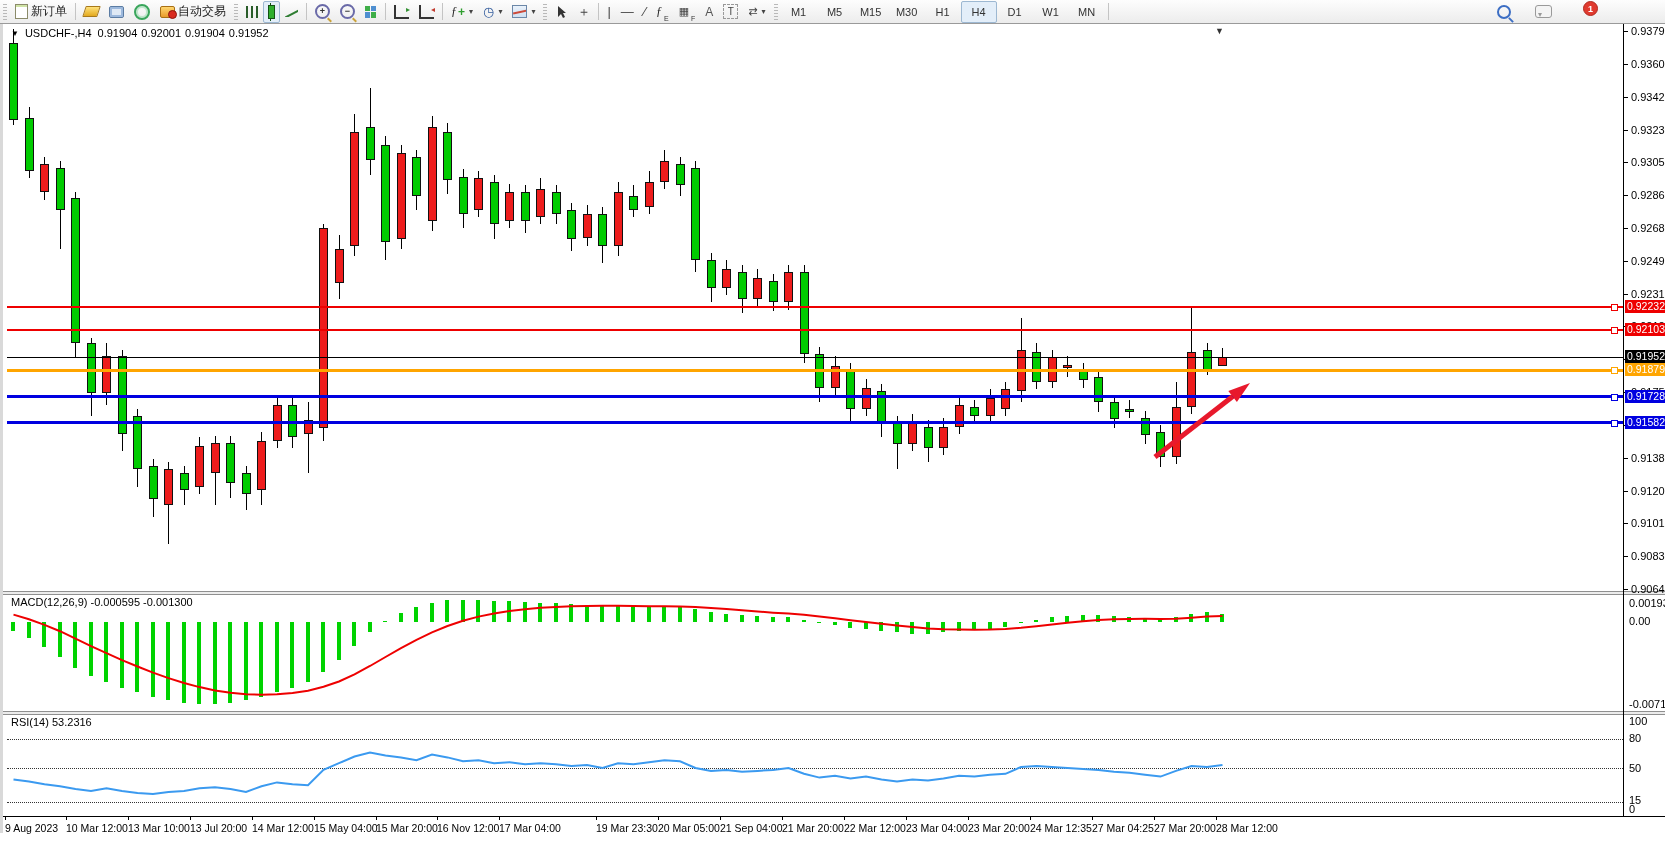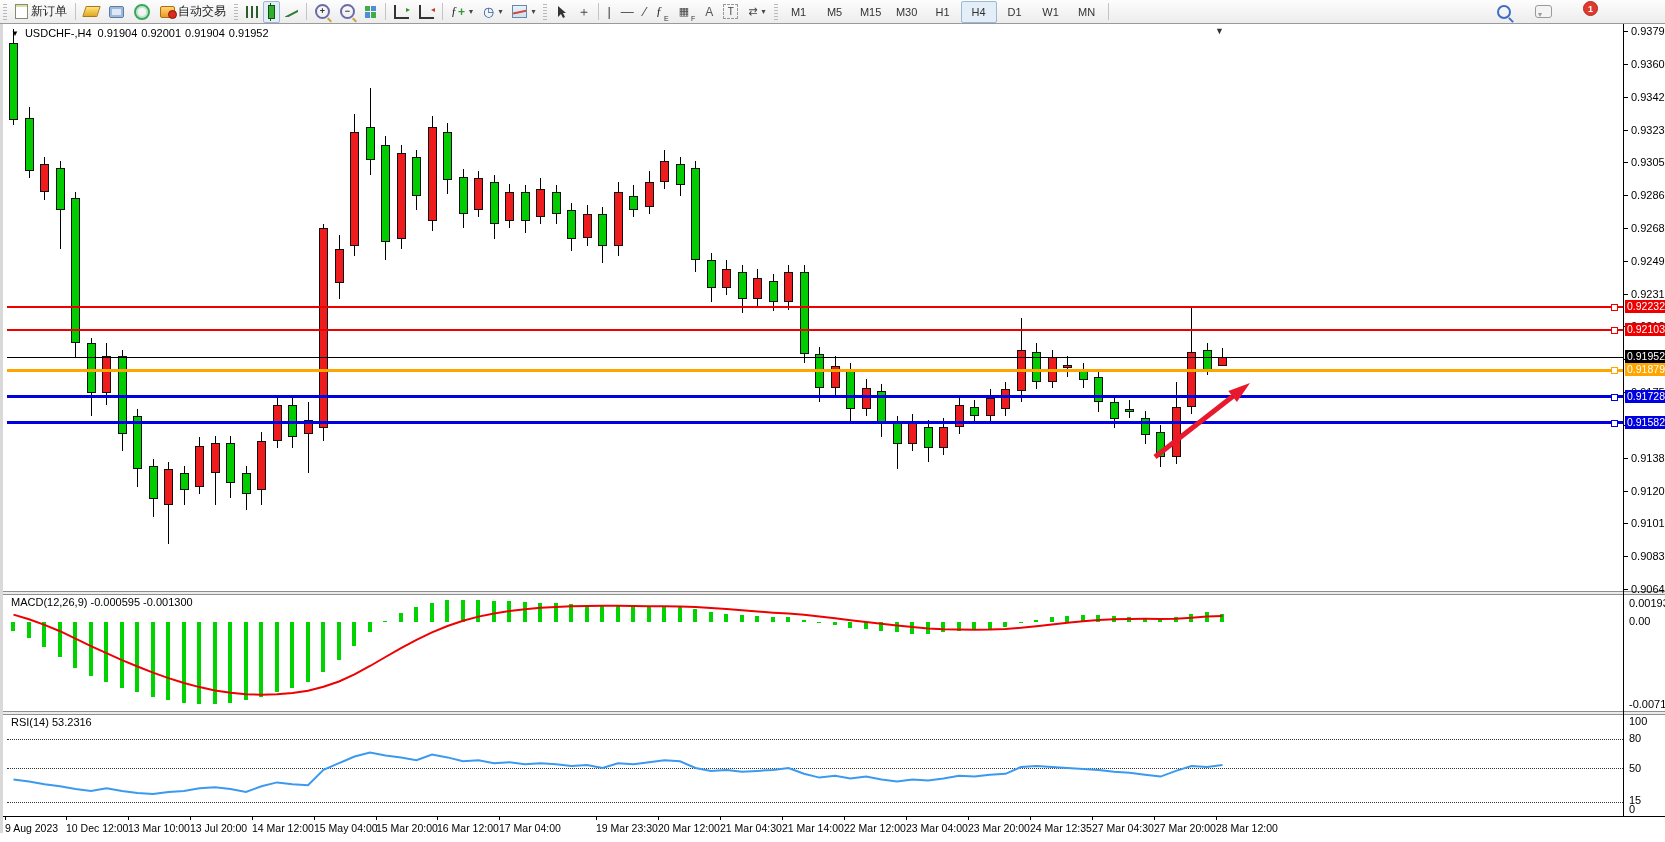--- a/index.html
+++ b/index.html
@@ -535,53 +535,53 @@
         <div style="position: absolute; left: 1170.5px; top: 593.4px; width: 4px; height: 4.6px; background: rgb(0, 211, 0);"></div>
         <div style="position: absolute; left: 1186px; top: 590px; width: 4px; height: 8.1px; background: rgb(0, 211, 0);"></div>
         <div style="position: absolute; left: 1201.5px; top: 587.6px; width: 4px; height: 10.3px; background: rgb(0, 211, 0);"></div>
         <div style="position: absolute; left: 1217px; top: 590px; width: 4px; height: 8.1px; background: rgb(0, 211, 0);"></div>
         <div style="position: absolute; left: 4px; top: 715.2px; width: 1616px; height: 0px; border-top: 1px dotted rgb(51, 51, 51);"></div>
         <div style="position: absolute; left: 4px; top: 744px; width: 1616px; height: 0px; border-top: 1px dotted rgb(51, 51, 51);"></div>
         <div style="position: absolute; left: 4px; top: 777.6px; width: 1616px; height: 0px; border-top: 1px dotted rgb(51, 51, 51);"></div>
         <div style="position: absolute; left: 2px; top: 792px; width: 1px; height: 4px; background: rgb(0, 0, 0);"></div>
         <div style="position: absolute; left: 2px; top: 798px; font-size: 10.5px; color: rgb(0, 0, 0); white-space: nowrap;">9 Aug 2023</div>
         <div style="position: absolute; left: 63px; top: 792px; width: 1px; height: 4px; background: rgb(0, 0, 0);"></div>
-        <div style="position: absolute; left: 63px; top: 798px; font-size: 10.5px; color: rgb(0, 0, 0); white-space: nowrap;">10 Dec 12:00</div>
+        <div style="position: absolute; left: 63px; top: 798px; font-size: 10.5px; color: rgb(0, 0, 0); white-space: nowrap;">10 Mar 12:00</div>
         <div style="position: absolute; left: 125px; top: 792px; width: 1px; height: 4px; background: rgb(0, 0, 0);"></div>
         <div style="position: absolute; left: 125px; top: 798px; font-size: 10.5px; color: rgb(0, 0, 0); white-space: nowrap;">13 Mar 10:00</div>
         <div style="position: absolute; left: 187px; top: 792px; width: 1px; height: 4px; background: rgb(0, 0, 0);"></div>
         <div style="position: absolute; left: 187px; top: 798px; font-size: 10.5px; color: rgb(0, 0, 0); white-space: nowrap;">13 Jul 20:00</div>
         <div style="position: absolute; left: 249px; top: 792px; width: 1px; height: 4px; background: rgb(0, 0, 0);"></div>
         <div style="position: absolute; left: 249px; top: 798px; font-size: 10.5px; color: rgb(0, 0, 0); white-space: nowrap;">14 Mar 12:00</div>
         <div style="position: absolute; left: 311px; top: 792px; width: 1px; height: 4px; background: rgb(0, 0, 0);"></div>
         <div style="position: absolute; left: 311px; top: 798px; font-size: 10.5px; color: rgb(0, 0, 0); white-space: nowrap;">15 May 04:00</div>
         <div style="position: absolute; left: 373px; top: 792px; width: 1px; height: 4px; background: rgb(0, 0, 0);"></div>
         <div style="position: absolute; left: 373px; top: 798px; font-size: 10.5px; color: rgb(0, 0, 0); white-space: nowrap;">15 Mar 20:00</div>
         <div style="position: absolute; left: 434px; top: 792px; width: 1px; height: 4px; background: rgb(0, 0, 0);"></div>
-        <div style="position: absolute; left: 434px; top: 798px; font-size: 10.5px; color: rgb(0, 0, 0); white-space: nowrap;">16 Mar 12:00</div>
+        <div style="position: absolute; left: 434px; top: 798px; font-size: 10.5px; color: rgb(0, 0, 0); white-space: nowrap;">16 Nov 12:00</div>
         <div style="position: absolute; left: 496px; top: 792px; width: 1px; height: 4px; background: rgb(0, 0, 0);"></div>
         <div style="position: absolute; left: 496px; top: 798px; font-size: 10.5px; color: rgb(0, 0, 0); white-space: nowrap;">17 Mar 04:00</div>
         <div style="position: absolute; left: 593px; top: 792px; width: 1px; height: 4px; background: rgb(0, 0, 0);"></div>
         <div style="position: absolute; left: 593px; top: 798px; font-size: 10.5px; color: rgb(0, 0, 0); white-space: nowrap;">19 Mar 23:30</div>
         <div style="position: absolute; left: 655px; top: 792px; width: 1px; height: 4px; background: rgb(0, 0, 0);"></div>
-        <div style="position: absolute; left: 655px; top: 798px; font-size: 10.5px; color: rgb(0, 0, 0); white-space: nowrap;">20 Mar 12:00</div>
+        <div style="position: absolute; left: 655px; top: 798px; font-size: 10.5px; color: rgb(0, 0, 0); white-space: nowrap;">20 Mar 05:00</div>
         <div style="position: absolute; left: 717px; top: 792px; width: 1px; height: 4px; background: rgb(0, 0, 0);"></div>
-        <div style="position: absolute; left: 717px; top: 798px; font-size: 10.5px; color: rgb(0, 0, 0); white-space: nowrap;">21 Mar 04:30</div>
+        <div style="position: absolute; left: 717px; top: 798px; font-size: 10.5px; color: rgb(0, 0, 0); white-space: nowrap;">21 Sep 04:00</div>
         <div style="position: absolute; left: 779px; top: 792px; width: 1px; height: 4px; background: rgb(0, 0, 0);"></div>
-        <div style="position: absolute; left: 779px; top: 798px; font-size: 10.5px; color: rgb(0, 0, 0); white-space: nowrap;">21 Mar 14:00</div>
+        <div style="position: absolute; left: 779px; top: 798px; font-size: 10.5px; color: rgb(0, 0, 0); white-space: nowrap;">21 Mar 20:00</div>
         <div style="position: absolute; left: 841px; top: 792px; width: 1px; height: 4px; background: rgb(0, 0, 0);"></div>
         <div style="position: absolute; left: 841px; top: 798px; font-size: 10.5px; color: rgb(0, 0, 0); white-space: nowrap;">22 Mar 12:00</div>
         <div style="position: absolute; left: 903px; top: 792px; width: 1px; height: 4px; background: rgb(0, 0, 0);"></div>
         <div style="position: absolute; left: 903px; top: 798px; font-size: 10.5px; color: rgb(0, 0, 0); white-space: nowrap;">23 Mar 04:00</div>
         <div style="position: absolute; left: 965px; top: 792px; width: 1px; height: 4px; background: rgb(0, 0, 0);"></div>
         <div style="position: absolute; left: 965px; top: 798px; font-size: 10.5px; color: rgb(0, 0, 0); white-space: nowrap;">23 Mar 20:00</div>
         <div style="position: absolute; left: 1027px; top: 792px; width: 1px; height: 4px; background: rgb(0, 0, 0);"></div>
         <div style="position: absolute; left: 1027px; top: 798px; font-size: 10.5px; color: rgb(0, 0, 0); white-space: nowrap;">24 Mar 12:35</div>
         <div style="position: absolute; left: 1089px; top: 792px; width: 1px; height: 4px; background: rgb(0, 0, 0);"></div>
-        <div style="position: absolute; left: 1089px; top: 798px; font-size: 10.5px; color: rgb(0, 0, 0); white-space: nowrap;">27 Mar 04:30</div>
+        <div style="position: absolute; left: 1089px; top: 798px; font-size: 10.5px; color: rgb(0, 0, 0); white-space: nowrap;">27 Mar 04:25</div>
         <div style="position: absolute; left: 1151px; top: 792px; width: 1px; height: 4px; background: rgb(0, 0, 0);"></div>
         <div style="position: absolute; left: 1151px; top: 798px; font-size: 10.5px; color: rgb(0, 0, 0); white-space: nowrap;">27 Mar 20:00</div>
         <div style="position: absolute; left: 1213px; top: 792px; width: 1px; height: 4px; background: rgb(0, 0, 0);"></div>
         <div style="position: absolute; left: 1213px; top: 798px; font-size: 10.5px; color: rgb(0, 0, 0); white-space: nowrap;">28 Mar 12:00</div>
       </div>
   <svg width="1665" height="809">
         <polyline points="10.5,590.6 26.0,595.3 41.5,600.9 57.0,607.2 72.5,614.6 88.0,622.1 103.5,629.2 119.0,636.1 134.5,642.5 150.0,648.6 165.5,654.1 181.0,659.0 196.5,663.1 212.0,666.4 227.5,668.8 243.0,670.3 258.5,670.8 274.0,670.3 289.5,668.9 305.0,666.7 320.5,662.8 336.0,657.5 351.5,650.4 367.0,642.0 382.5,633.0 398.0,624.1 413.5,615.9 429.0,608.4 444.5,602.0 460.0,596.7 475.5,592.6 491.0,589.4 506.5,587.0 522.0,585.2 537.5,583.8 553.0,582.9 568.5,582.2 584.0,581.9 599.5,581.8 615.0,581.8 630.5,582.0 646.0,582.2 661.5,582.2 677.0,582.4 692.5,583.0 708.0,583.9 723.5,585.1 739.0,586.3 754.5,587.5 770.0,588.7 785.5,589.6 801.0,590.8 816.5,592.5 832.0,594.3 847.5,596.2 863.0,597.9 878.5,599.8 894.0,601.5 909.5,603.1 925.0,604.4 940.5,605.2 956.0,605.6 971.5,605.7 987.0,605.5 1002.5,604.9 1018.0,603.8 1033.5,602.2 1049.0,600.4 1064.5,598.8 1080.0,597.2 1095.5,596.0 1111.0,595.3 1126.5,594.9 1142.0,594.8 1157.5,595.0 1173.0,594.7 1188.5,593.7 1204.0,592.5 1219.5,592.0" fill="none" stroke="#ee0000" stroke-width="2"></polyline>
         <polyline points="10.5,755.5 26.0,757.4 41.5,760.3 57.0,762.2 72.5,765.1 88.0,767.0 103.5,764.2 119.0,767.0 134.5,769.0 150.0,769.9 165.5,768.0 181.0,767.0 196.5,764.2 212.0,763.2 227.5,765.1 243.0,768.0 258.5,762.2 274.0,758.4 289.5,760.3 305.0,761.3 320.5,745.9 336.0,739.2 351.5,732.5 367.0,728.6 382.5,731.5 398.0,733.4 413.5,736.3 429.0,730.6 444.5,733.4 460.0,737.3 475.5,736.3 491.0,739.2 506.5,738.2 522.0,740.2 537.5,739.2 553.0,740.2 568.5,742.1 584.0,741.1 599.5,744.0 615.0,739.2 630.5,740.2 646.0,738.2 661.5,736.3 677.0,737.3 692.5,744.0 708.0,746.9 723.5,745.9 739.0,747.8 754.5,746.9 770.0,745.9 785.5,744.0 801.0,749.8 816.5,753.6 832.0,751.7 847.5,754.6 863.0,752.6 878.5,755.5 894.0,757.4 909.5,755.5 925.0,756.5 940.5,754.6 956.0,751.7 971.5,752.6 987.0,750.7 1002.5,749.8 1018.0,743.0 1033.5,742.1 1049.0,743.0 1064.5,744.0 1080.0,745.0 1095.5,745.9 1111.0,747.8 1126.5,748.8 1142.0,750.7 1157.5,752.6 1173.0,746.9 1188.5,742.1 1204.0,743.0 1219.5,740.9" fill="none" stroke="#3b9af0" stroke-width="2"></polyline>
         <line x1="1152" y1="433" x2="1229.6440931797956" y2="372.5193379441592" stroke="#e8192c" stroke-width="5"></line>
         <polygon points="1247,359 1225.3,367.0 1233.9,378.0" fill="#e8192c"></polygon>

